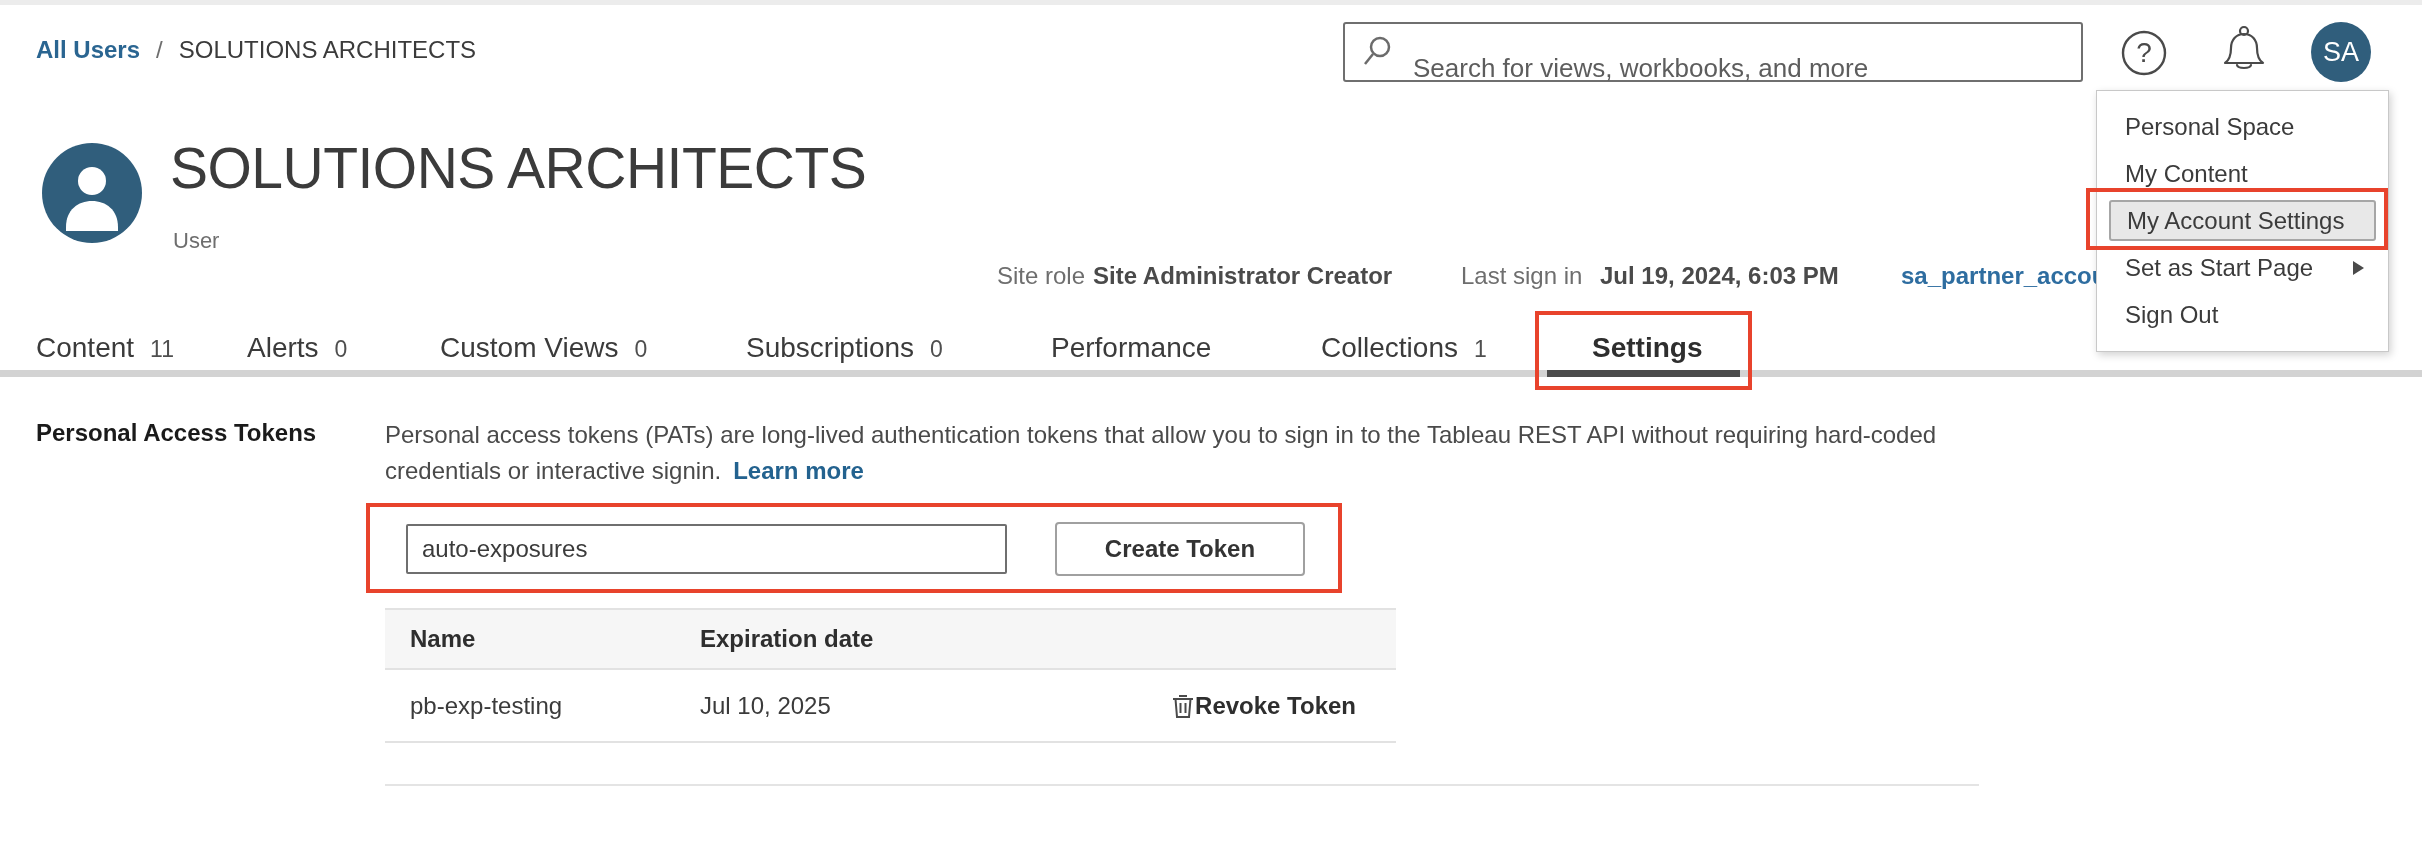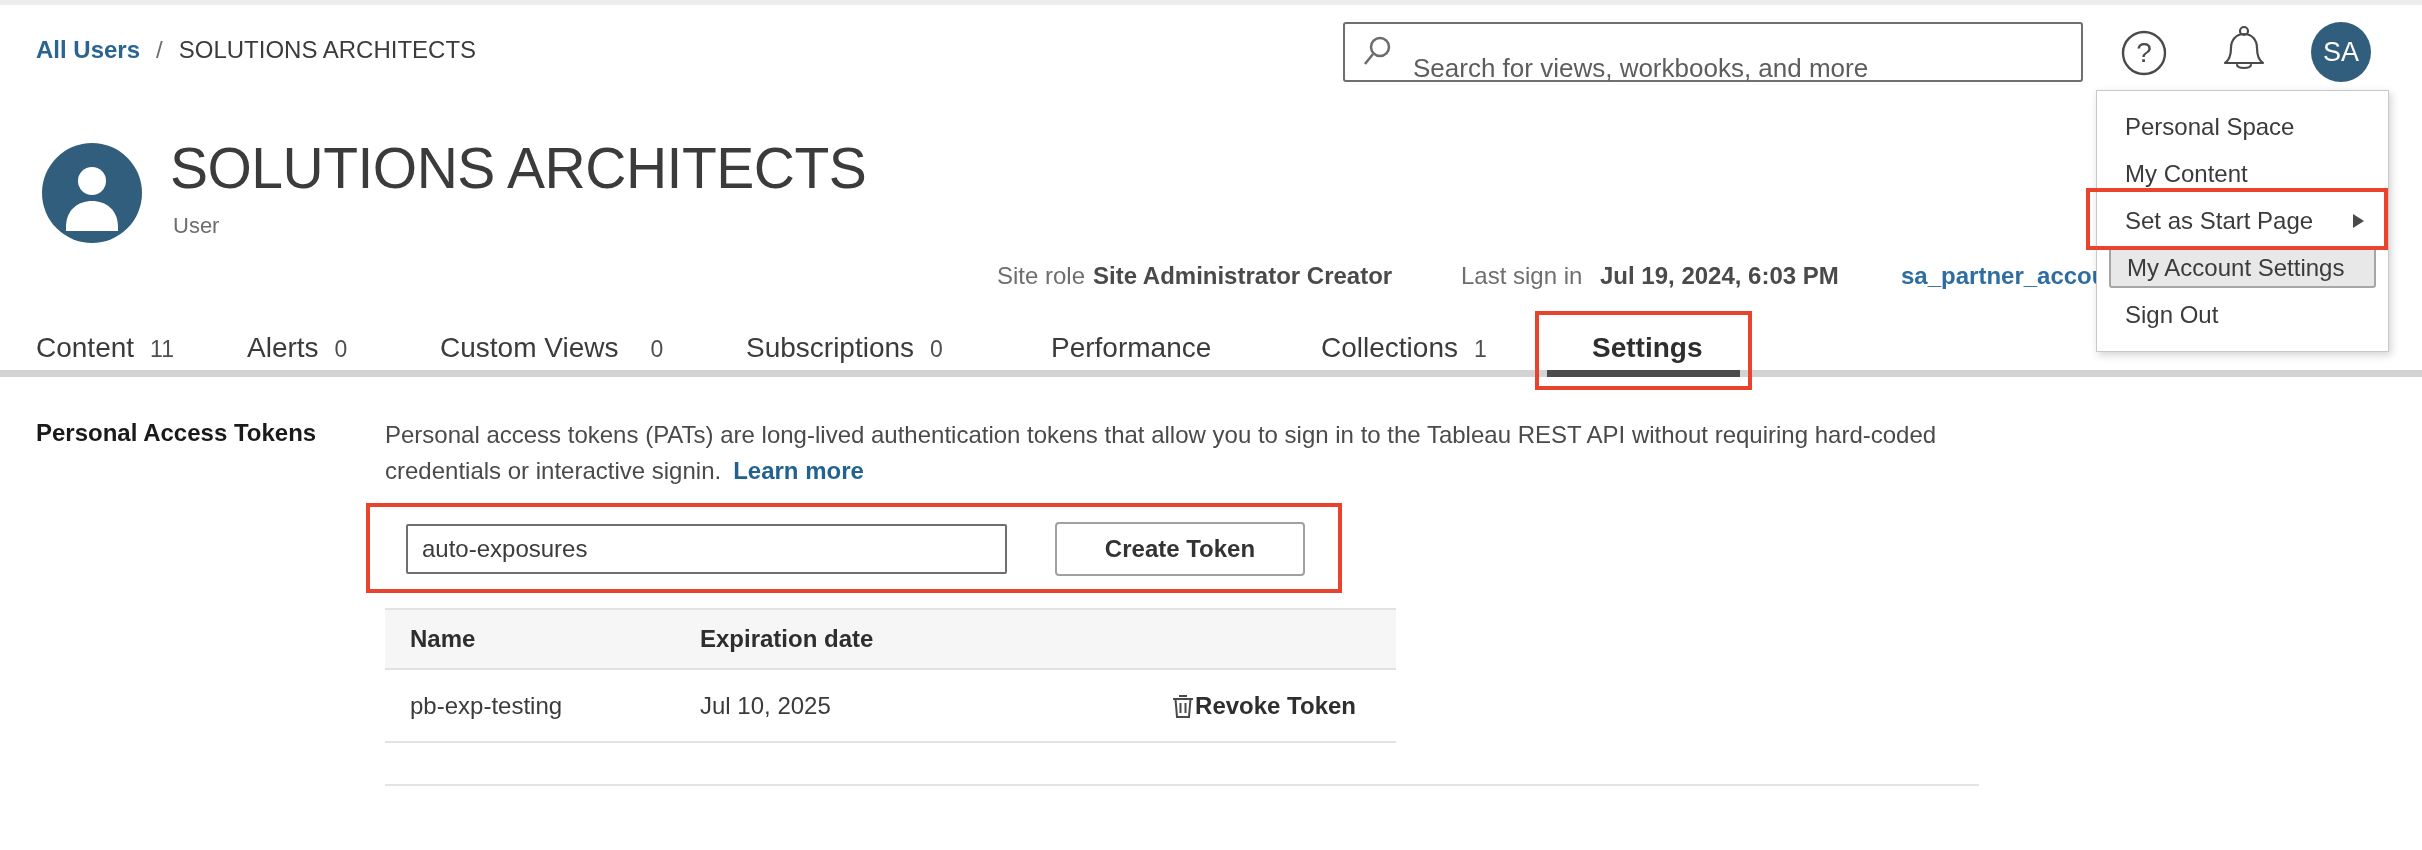--- a/index.html
+++ b/index.html
@@ -21,21 +21,21 @@
   .searchbox input::placeholder{color:#5d5d5d;opacity:1;}
 
   
   .icon-btn{position:absolute;cursor:pointer;}
   .avatar-sm{position:absolute;left:2311px;top:22px;width:60px;height:60px;border-radius:50%;
              background:#305e7c;color:#fff;font-size:27px;display:flex;align-items:center;justify-content:center;cursor:pointer;}
 
   
   .profile-avatar{position:absolute;left:42px;top:143px;width:100px;height:100px;border-radius:50%;background:#305e7c;}
   .page-title{position:absolute;left:170px;top:135px;font-size:57px;letter-spacing:-.5px;color:#3b3b3b;white-space:nowrap;}
-  .page-subtitle{position:absolute;left:173px;top:213px;font-size:22px;color:#6e6e6e;}
+  .page-subtitle{position:absolute;left:173px;top:228px;font-size:22px;color:#6e6e6e;}
   .meta{position:absolute;top:220px;font-size:24px;white-space:nowrap;margin-top:42px;}
   .meta.lbl{color:#6e6e6e;}
   .meta.val{color:#4a4a4a;font-weight:bold;}
   .meta.lnk{color:#2e6da0;font-weight:bold;cursor:pointer;}
 
   
   .tab{position:absolute;top:332px;font-size:28px;display:flex;align-items:baseline;cursor:pointer;white-space:nowrap;color:#3b3b3b;}
   .tab .count{margin-left:16px;font-size:23px;color:#4f4f4f;}
   .tab.active{font-weight:bold;color:#2e2e2e;}
   .tabbar{position:absolute;left:0;top:370px;width:2422px;height:7px;background:#d3d3d3;}
@@ -132,21 +132,21 @@
   <span class="meta lnk" style="left:1901px;">sa_partner_accou</span>
 
   <div class="tab" style="left:36px;">
     <span>Content</span>
     <span class="count">11</span>
   </div>
   <div class="tab" style="left:247px;">
     <span>Alerts</span>
     <span class="count">0</span>
   </div>
-  <div class="tab" style="left:440px;gap:16px;">
+  <div class="tab" style="left:440px;">
     <span>Custom Views</span>
     <span class="count">0</span>
   </div>
   <div class="tab" style="left:746px;">
     <span>Subscriptions</span>
     <span class="count">0</span>
   </div>
   <div class="tab" style="left:1051px;">
     <span>Performance</span>
   </div>
@@ -194,21 +194,21 @@
         </span>
         <span>Revoke Token</span>
       </div>
     </div>
   </div>
   <div class="bottom-divider"></div>
 
   <div class="menu">
     <div class="menu-item">Personal Space</div>
     <div class="menu-item">My Content</div>
+    <div class="menu-item highlight">My Account Settings</div>
     <div class="menu-item has-sub">
       <span>Set as Start Page</span>
       <span class="sub-arrow"></span>
     </div>
-    <div class="menu-item highlight">My Account Settings</div>
     <div class="menu-item">Sign Out</div>
   </div>
   <div class="annot annot-menu"></div>
 </div>
 
 </body></html>

